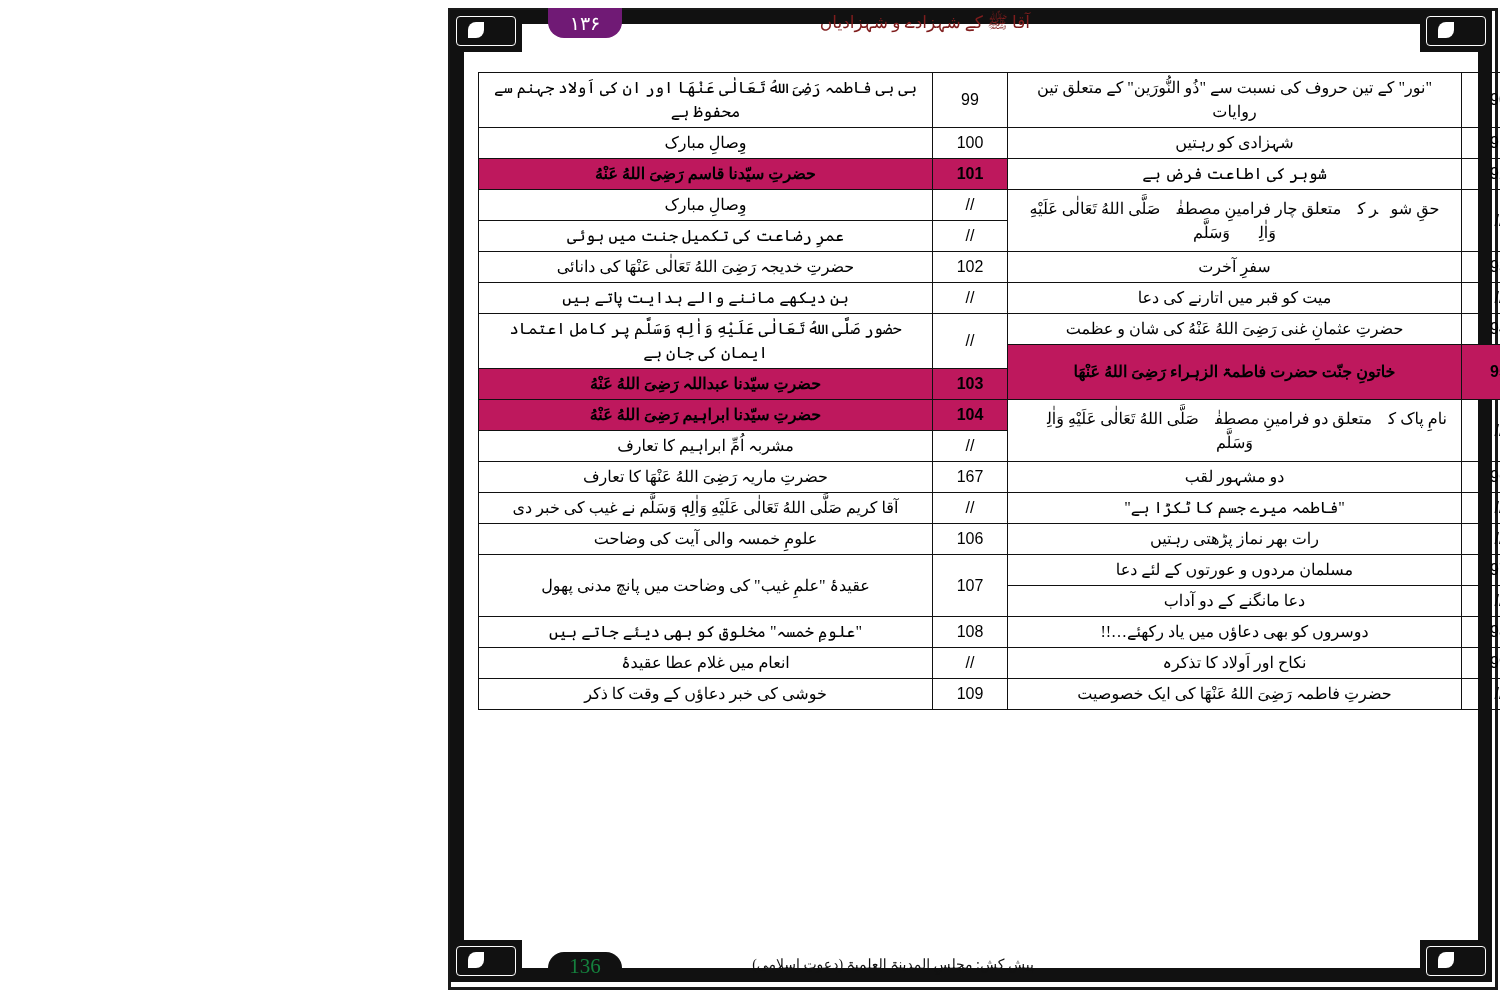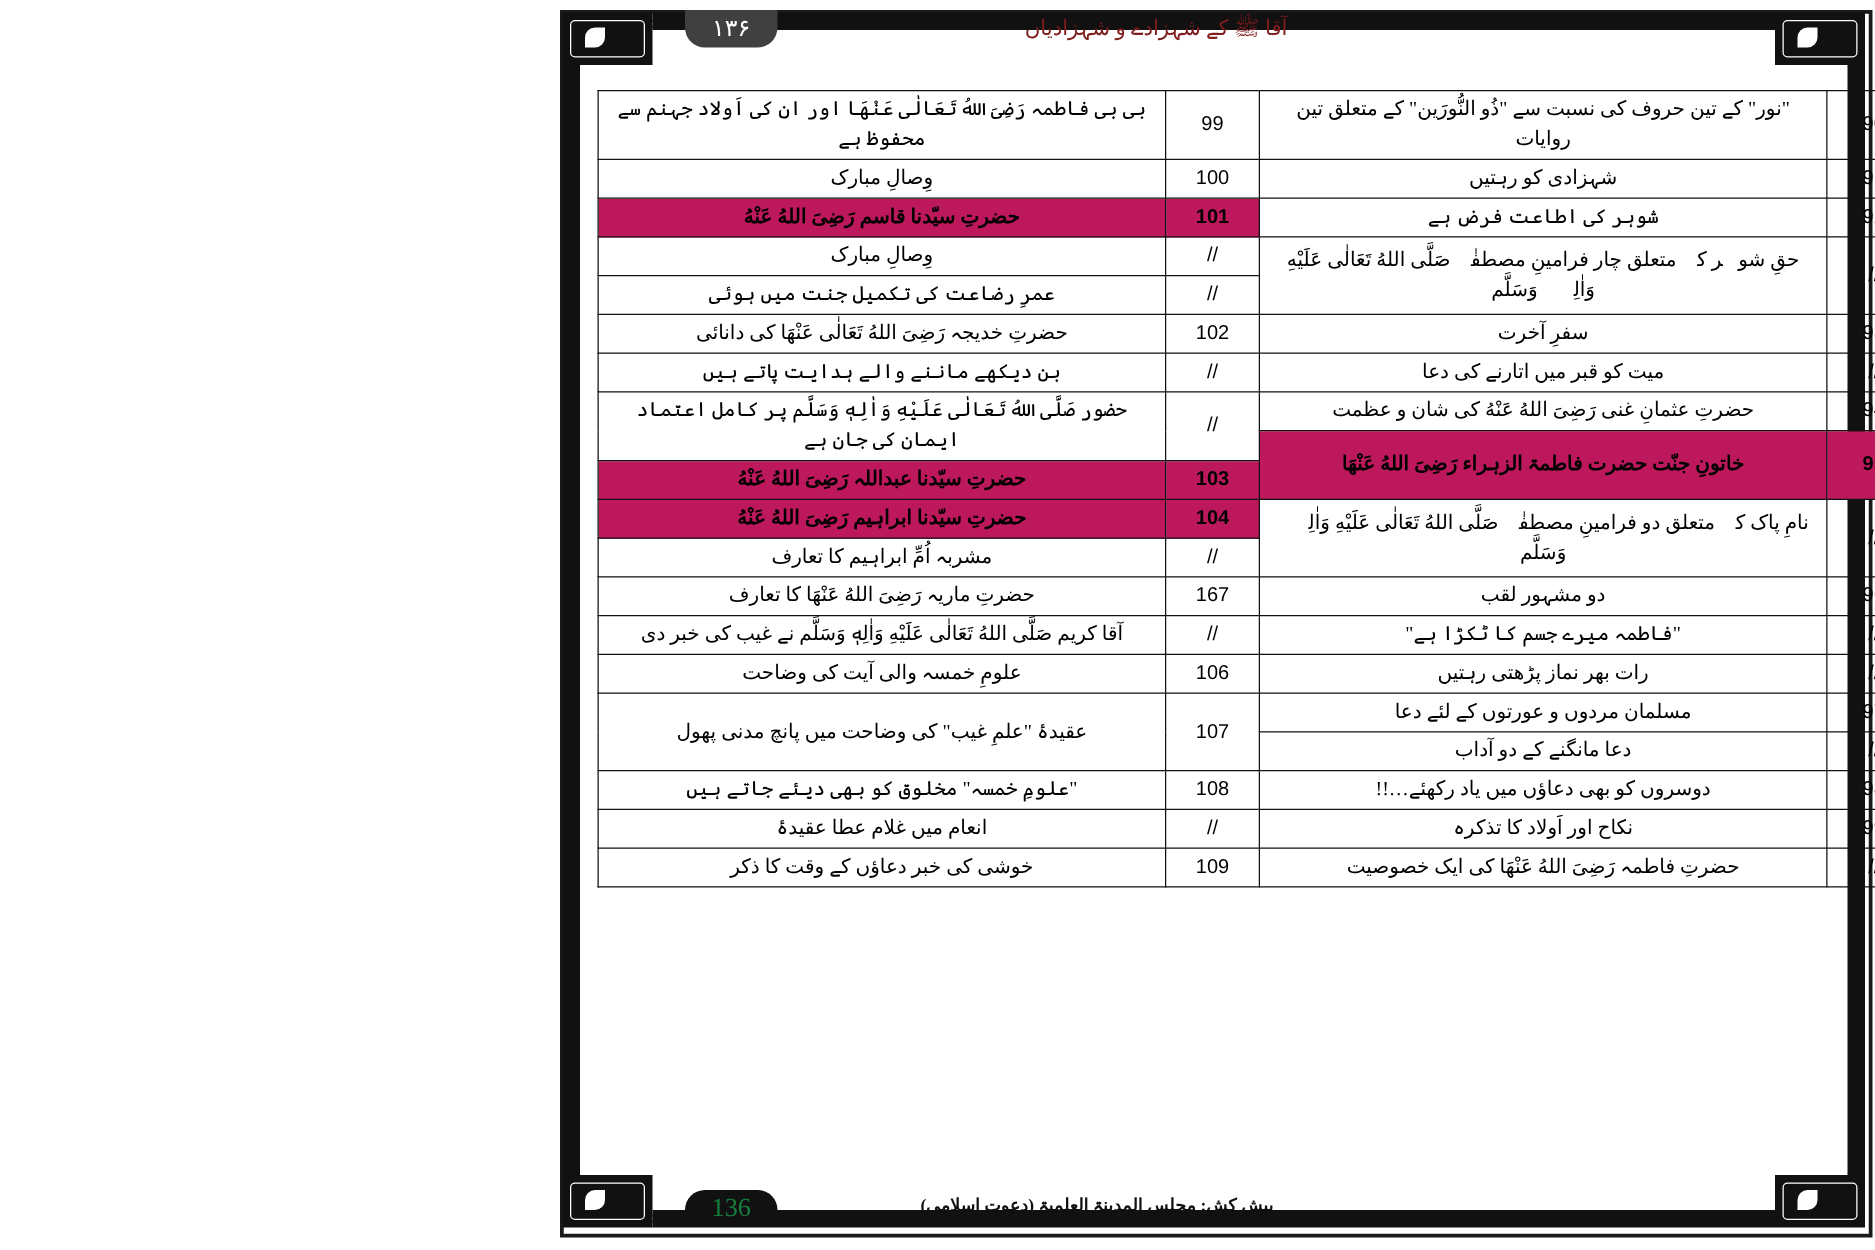--- a/index.html
+++ b/index.html
@@ -34,38 +34,38 @@
   .c-bl{left:450px;top:940px;}
   .c-br{left:1420px;top:940px;}
 
   .edge{position:absolute;background:#111;}
   .edge-top{left:522px;top:10px;width:898px;height:14px;}
   .edge-bottom{left:522px;top:968px;width:898px;height:14px;}
   .edge-left{left:450px;top:52px;width:14px;height:888px;}
   .edge-right{left:1478px;top:52px;width:14px;height:888px;}
   .page-num-top{
     position:absolute;left:548px;top:8px;width:74px;height:30px;
-    background:#404040;color:#fff;display:flex;align-items:center;justify-content:center;
+    background:#701a75;color:#fff;display:flex;align-items:center;justify-content:center;
     font-size:19px;border-radius:0 0 16px 16px;direction:rtl;
   }
   .header-title{
     position:absolute;right:470px;top:12px;
     font-size:17px;color:#7f1d1d;direction:rtl;white-space:nowrap;
     font-family:"Liberation Serif",serif;
   }
 
   
   .page-num-bottom{
     position:absolute;left:548px;top:952px;width:74px;height:28px;
     background:#111;color:#15803d;display:flex;align-items:center;justify-content:center;
     font-size:21px;border-radius:16px 16px 0 0;
   }
   .footer-text{
-    position:absolute;right:481px;top:956px;font-size:14px;color:#111;
-    direction:rtl;white-space:nowrap;font-weight:bold;
+    position:absolute;right:466px;top:956px;font-size:14px;color:#111;
+    direction:rtl;white-space:nowrap;
   }
 
   
   table.index{
     position:absolute;left:478px;top:72px;width:990px;
     border-collapse:collapse;direction:rtl;table-layout:fixed;
   }
   table.index td{
     border:1.5px solid #111;
     padding:3px 8px;

